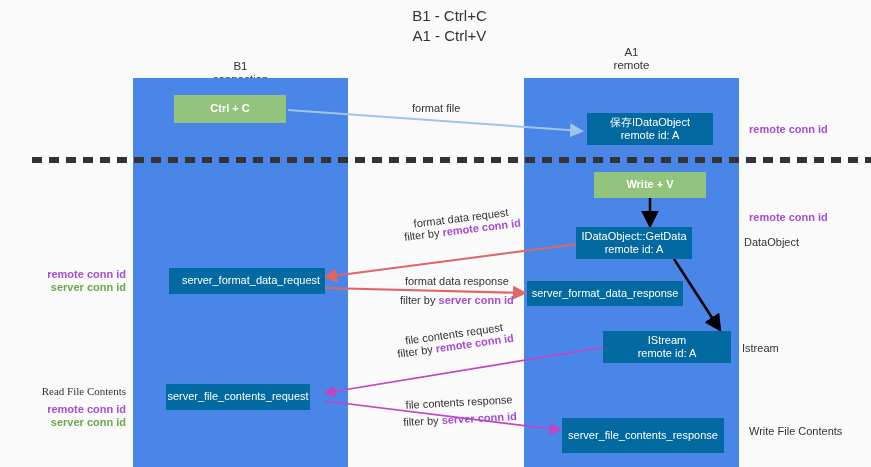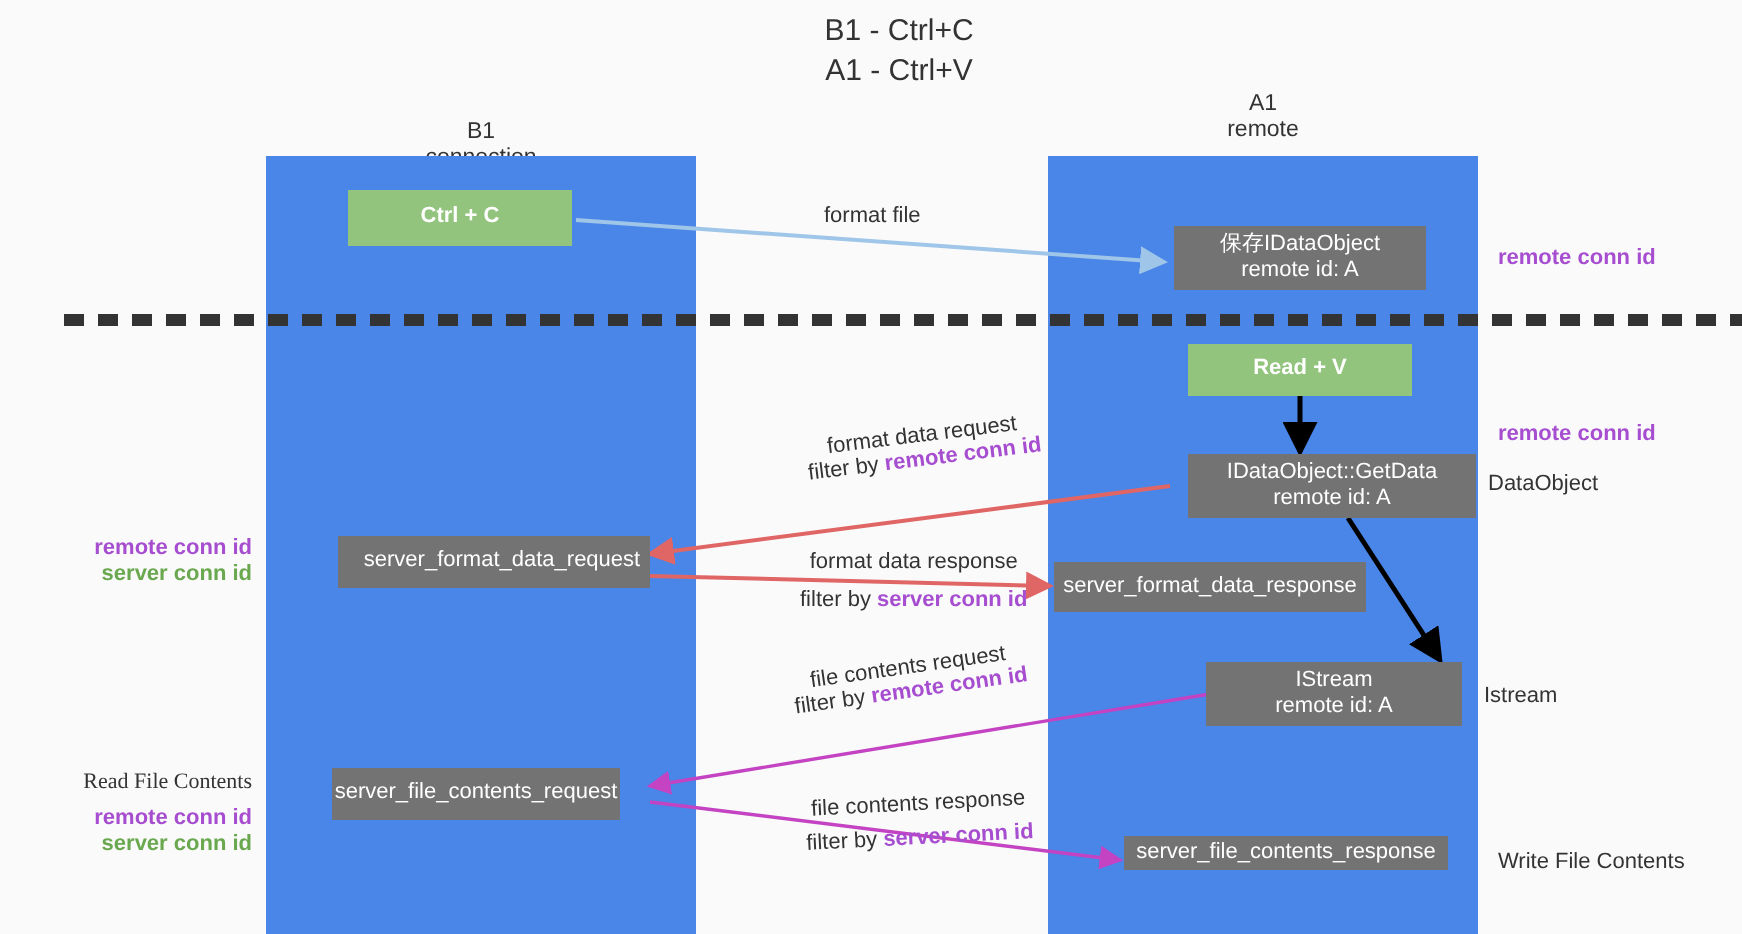--- a/index.html
+++ b/index.html
@@ -17,21 +17,21 @@
   .lane-hdr.a1{left:510px;top:46px;}
 
   .title{position:absolute;left:0;top:6px;width:871px;text-align:center;
          font-size:15px;color:#333;line-height:20px;}
 
   .box{position:absolute;box-sizing:border-box;display:flex;
        flex-direction:column;align-items:center;justify-content:center;
        color:#fff;font-size:11px;line-height:13.5px;text-align:center;
        padding:2px 4px;}
   .box.green{background:#93c47d;font-weight:bold;}
-  .box.orange{background:#737373;}
+  .box.orange{background:#0369a1;}
 
   .rlabel{position:absolute;font-size:11px;color:#333;white-space:nowrap;}
   .llabel{position:absolute;font-size:11px;color:#333;white-space:nowrap;
           text-align:right;}
   .purple{color:#a64dd0;font-weight:bold;}
   .green-t{color:#6aa84f;font-weight:bold;}
 
   .mlabel{position:absolute;font-size:11px;color:#333;white-space:nowrap;
           text-align:center;}
   .mlabel .l2{display:block;}
@@ -97,24 +97,24 @@
   <div class="box green" style="left:160px;top:95px;width:112px;height:28px;">
     <span>Ctrl + C</span>
   </div>
 
   <div class="box orange" style="left:573px;top:113px;width:126px;height:32px;">
     <span>保存IDataObject</span>
     <span>remote id: A</span>
   </div>
 
   <div class="box green" style="left:580px;top:172px;width:112px;height:26px;">
-    <span>Read + V</span>
+    <span>Write + V</span>
   </div>
 
-  <div class="box orange" style="left:580px;top:227px;width:144px;height:32px;text-align:right;">
+  <div class="box orange" style="left:562px;top:227px;width:116px;height:32px;text-align:right;">
     <span>IDataObject::GetData</span>
     <span>remote id: A</span>
   </div>
 
   <div class="box orange" style="left:155px;top:268px;width:156px;height:26px;padding-left:12px;">
     <span>server_format_data_request</span>
   </div>
 
   <div class="box orange" style="left:513px;top:281px;width:156px;height:25px;">
     <span>server_format_data_response</span>
@@ -122,21 +122,21 @@
 
   <div class="box orange" style="left:589px;top:331px;width:128px;height:32px;">
     <span>IStream</span>
     <span>remote id: A</span>
   </div>
 
   <div class="box orange" style="left:152px;top:384px;width:144px;height:26px;">
     <span>server_file_contents_request</span>
   </div>
 
-  <div class="box orange" style="left:548px;top:418px;width:162px;height:17px;">
+  <div class="box orange" style="left:548px;top:418px;width:162px;height:35px;">
     <span>server_file_contents_response</span>
   </div>
 
   <div class="mlabel" style="left:398px;top:102px;">
     <span>format file</span>
   </div>
 
   <div class="mlabel" style="left:388px;top:219px;transform:rotate(-7deg);transform-origin:left top;">
     <span class="l2">format data request</span>
     <span class="l2"><span>filter by </span><span class="purple">remote conn id</span></span>

